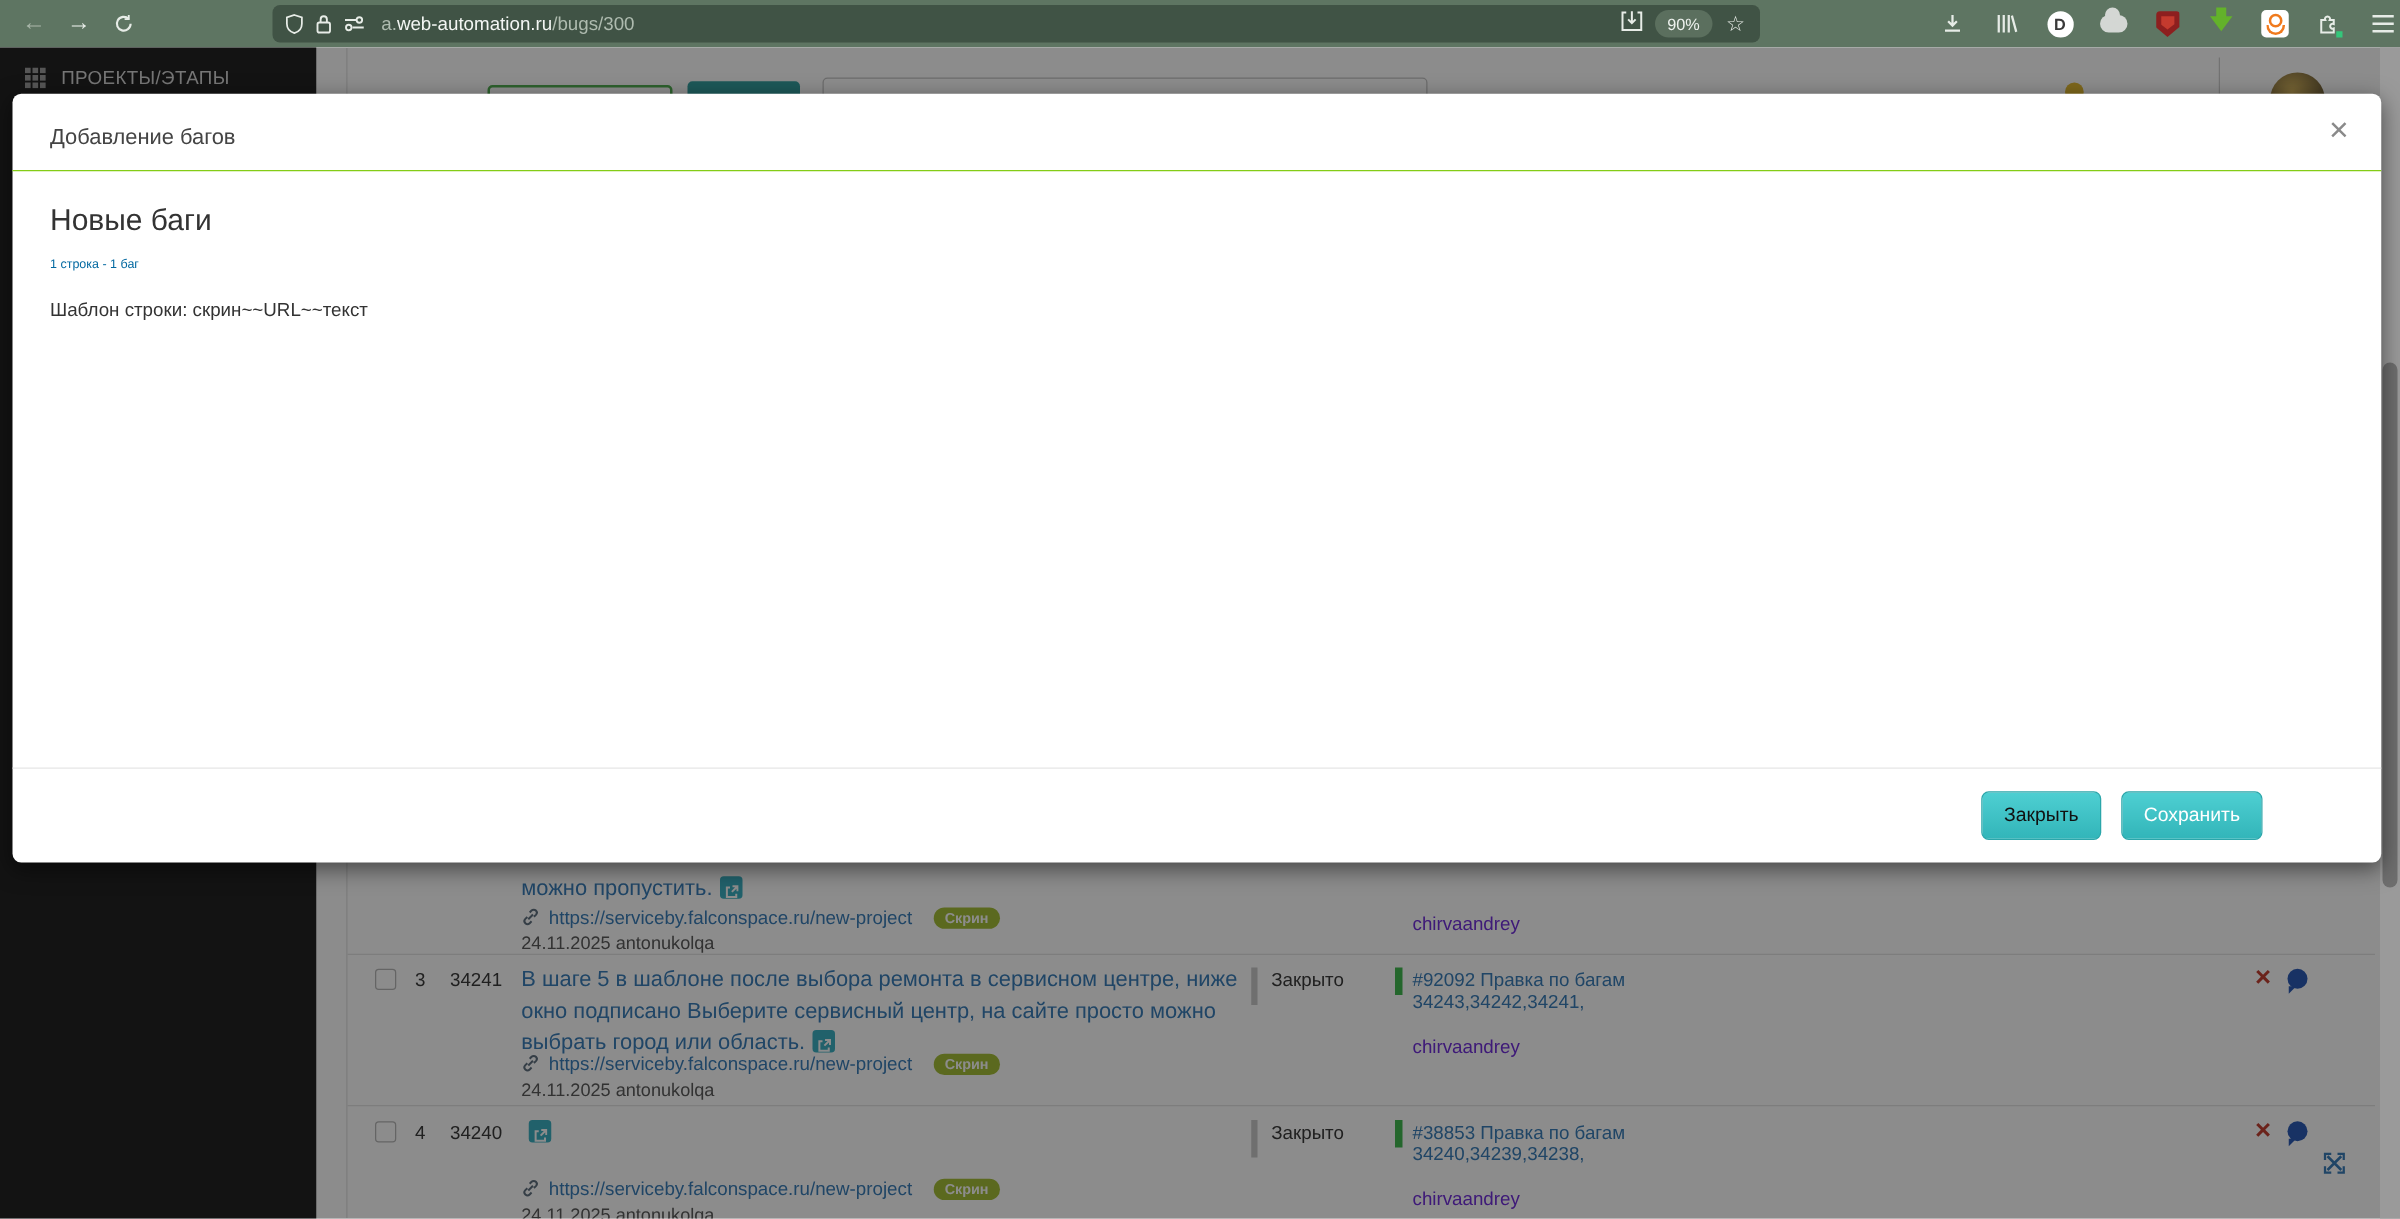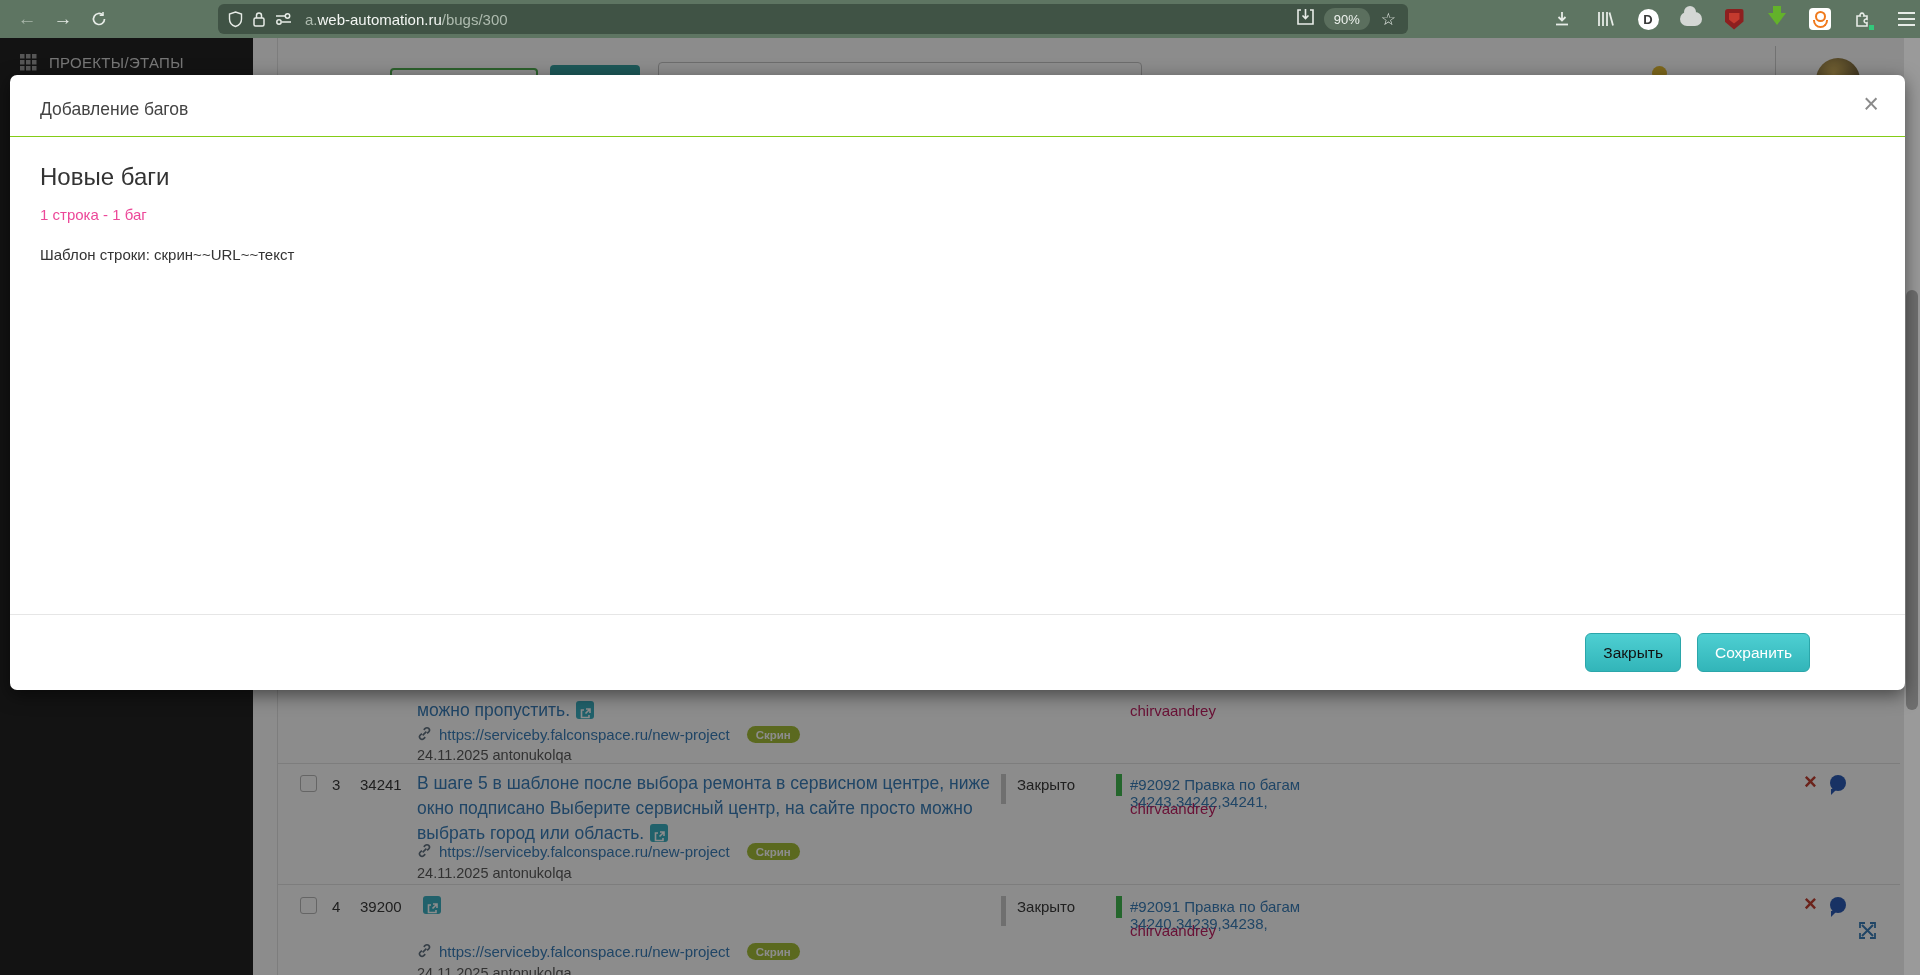--- a/index.html
+++ b/index.html
@@ -77,21 +77,21 @@
           vertical-align:-3px;margin-left:6px;text-align:center;}
   .url-line{display:flex;gap:7px;}
   .url-link{font-size:15px;color:#337ab7;cursor:pointer;}
   .badge{background:#a3bd31;color:#fff;font-size:11.5px;font-weight:bold;border-radius:9px;
          padding:2.5px 9px;margin-left:10px;}
   .date{font-size:14.5px;color:#555;}
   .vbar-gray{width:5px;height:30px;background:#c8c8c8;}
   .status-t{font-size:15px;color:#333;}
   .vbar-green{width:6px;height:22px;background:#3cb84a;}
   .task-link{font-size:15px;color:#337ab7;width:300px;cursor:pointer;}
-  .assignee{font-size:15px;color:#be185d;}
+  .assignee{font-size:15px;color:#6d28d9;margin-top:29px;}
   .x-del{font-size:22px;font-weight:bold;color:#c0392b;line-height:16px;cursor:pointer;}
   .comment-ic{width:16px;height:16px;border-radius:50%;background:#2456b3;position:relative;cursor:pointer;}
   .comment-ic::after{content:"";position:absolute;left:1px;bottom:-4px;width:0;height:0;
         border-top:6px solid #2456b3;border-right:6px solid transparent;}
   .hr{position:absolute;left:278px;width:1622px;border-top:1px solid #e3e3e3;}
   .expand-ic{position:absolute;left:1858px;top:883px;z-index:1;cursor:pointer;}
 
   
   .scrollbar{position:absolute;right:0;top:0;width:16px;height:937px;background:#9a9a9a;z-index:6;}
   .scroll-thumb{position:absolute;left:2px;right:2px;top:252px;height:420px;background:#6e6e6e;border-radius:7px;}
@@ -104,21 +104,21 @@
   .modal-title{font-size:17.5px;color:#444;}
   .modal-close{position:absolute;right:26px;top:16px;font-size:27px;color:#8a8a8a;cursor:pointer;line-height:1;}
   .modal-body{padding:12px 50px 0 30px;}
   .modal-h2{font-size:24px;color:#333;font-weight:400;margin:14px 0 14px;}
   .ta-wrap{position:relative;}
   textarea.bug-input{width:100%;height:291px;border:1px solid #b6c9ec;border-radius:8px;
         padding:13px 14px;font-family:"Liberation Sans",sans-serif;font-size:16.5px;color:#333;
         resize:both;outline:none;}
   textarea.bug-input::placeholder{color:#b8bdc7;}
   .caret{position:absolute;left:13px;top:12px;width:1.5px;height:23px;background:#222;}
-  .hint{font-size:15px;color:#ec4899;margin-top:15px;}
+  .hint{font-size:10px;color:#0369a1;margin-top:15px;}
   .tpl{font-size:15px;color:#333;margin-top:23px;}
   .modal-footer{position:absolute;left:0;right:0;bottom:0;height:76px;border-top:1px solid #e6e6e6;
         display:flex;align-items:center;justify-content:flex-end;gap:16px;padding-right:95px;}
   .btn{height:39px;padding:0 17px;border-radius:6px;font-size:15.5px;cursor:pointer;
        font-family:"Liberation Sans",sans-serif;
        background:linear-gradient(#4ecfd2,#32b5b9);border:1px solid #2ba6aa;}
   .btn-close{color:#111;margin-left:36px;}
   .btn-save{color:#fff;}
 </style>
 </head>
@@ -276,39 +276,39 @@
       <div class="abs task-link" style="left:1130px;top:738px;">#92092 Правка по багам 34243,34242,34241,</div>
       <div class="abs assignee" style="left:1130px;top:762px;">chirvaandrey</div>
       <span class="abs x-del" style="left:1804px;top:736px;">×</span>
       <span class="abs comment-ic" style="left:1830px;top:737px;"></span>
     </div>
     <div class="hr" style="top:846px;"></div>
 
     <div class="row" style="top:0;height:0;">
       <span class="abs cb" style="left:300px;top:859px;"></span>
       <span class="abs num" style="left:332px;top:860px;">4</span>
-      <span class="abs num" style="left:360px;top:860px;">39200</span>
+      <span class="abs num" style="left:360px;top:860px;">34240</span>
       <div class="abs bug-title" style="left:417px;top:855px;"><span class="ext-ic"><svg width="11" height="11" viewBox="0 0 11 11" fill="none" stroke="#fff" stroke-width="1.6">
               <path d="M4 2H1.5v7.5H9V7"></path>
               <path d="M6 1h4v4M10 1 5.5 5.5"></path>
             </svg></span></div>
       <div class="abs url-line" style="left:417px;top:905px;">
         <svg width="15" height="15" viewBox="0 0 16 16" fill="none" stroke="#5b6c7c" stroke-width="1.7">
             <path d="M6 10 10 6"></path>
             <path d="M7.2 4.2 8.8 2.6a2.6 2.6 0 0 1 3.7 3.7L10.8 7.9"></path>
             <path d="M8.8 11.8 7.2 13.4a2.6 2.6 0 0 1-3.7-3.7L5.2 8.1"></path>
           </svg>
         <span class="url-link">https://serviceby.falconspace.ru/new-project</span>
         <span class="badge">Скрин</span>
       </div>
       <div class="abs date" style="left:417px;top:927px;">24.11.2025 antonukolqa</div>
       <div class="abs vbar-gray" style="left:1001px;top:858px;"></div>
       <span class="abs status-t" style="left:1017px;top:860px;">Закрыто</span>
       <div class="abs vbar-green" style="left:1116px;top:858px;"></div>
-      <div class="abs task-link" style="left:1130px;top:860px;">#92091 Правка по багам 34240,34239,34238,</div>
+      <div class="abs task-link" style="left:1130px;top:860px;">#38853 Правка по багам 34240,34239,34238,</div>
       <div class="abs assignee" style="left:1130px;top:884px;">chirvaandrey</div>
       <span class="abs x-del" style="left:1804px;top:858px;">×</span>
       <span class="abs comment-ic" style="left:1830px;top:859px;"></span>
     </div>
 
     <span class="expand-ic">
       <svg width="19" height="19" viewBox="0 0 19 19" fill="none" stroke="#337ab7" stroke-width="2">
         <path d="M4 4 15 15M15 4 4 15"></path>
           <path d="M2 7V2h5M12 2h5v5M17 12v5h-5M7 17H2v-5" stroke-width="1.8"></path>
       </svg>

